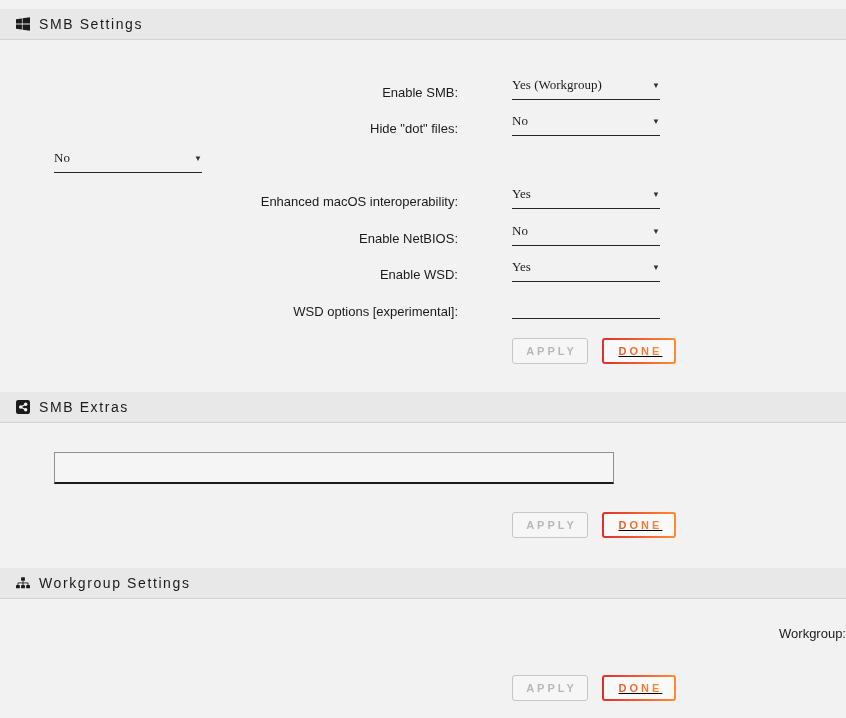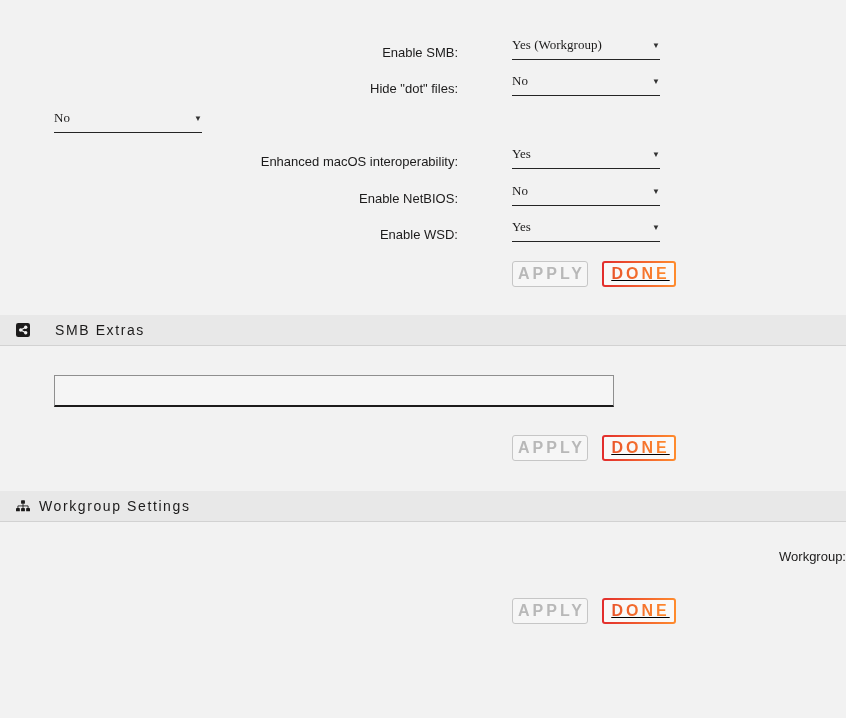--- a/index.html
+++ b/index.html
@@ -12,21 +12,21 @@
   }
   .section-header {
     height: 31px;
     background: #e8e8e8;
     border-bottom: 1px solid #d2d2d2;
     display: flex;
     align-items: center;
     padding-left: 16px;
   }
   .sec-1 .section-header { margin-top: 9px; }
-  .sec-2 .section-header { margin-top: 28px; gap: 16px; }
+  .sec-2 .section-header { margin-top: 28px; }
   .sec-3 .section-header { margin-top: 30px; }
   .hicon { width: 14px; height: 14px; margin-right: 9px; display: inline-flex; }
   .hicon svg { width: 14px; height: 14px; }
   .htitle { font-size: 14px; letter-spacing: 1.6px; color: #1c1b1b; }
 
   .sec-1 .section-body { padding-top: 23px; }
   .form-row { display: flex; align-items: flex-end; height: 36.5px; }
   .flabel {
     flex: 0 0 458px;
     text-align: right;
@@ -69,21 +69,21 @@
   }
   .wk-row { height: 30px; margin-top: 27px; flex-direction: column; }
 
   .btn-row { margin-left: 512px; display: flex; gap: 14px; }
   .sec-1 .btn-row { margin-top: 19px; }
   .sec-2 .btn-row { margin-top: 28px; }
   .sec-3 .btn-row { margin-top: 19px; }
   .btn {
     height: 26px;
     font-family: "Liberation Sans", "DejaVu Sans", sans-serif;
-    font-size: 16px;
+    font-size: 11px;
     font-weight: bold;
     letter-spacing: 3px;
     text-indent: 3px;
     border-radius: 3px;
     display: inline-flex;
     align-items: center;
     justify-content: center;
     cursor: pointer;
   }
   .btn-apply {
@@ -106,20 +106,33 @@
     background-clip: text;
     color: transparent;
   }
 </style>
 </head>
 <body>
 
 <div>
 
   <section class="section sec-1">
+    <header class="section-header">
+      <span class="hicon">
+        <svg viewBox="0 0 14 14">
+            <g fill="#1c1b1b">
+          <path d="M0 2.2 L5.9 1.4 V6.6 H0 Z"></path>
+          <path d="M6.6 1.3 L14 0.3 V6.6 H6.6 Z"></path>
+          <path d="M0 7.4 H5.9 V12.6 L0 11.8 Z"></path>
+          <path d="M6.6 7.4 H14 V13.7 L6.6 12.7 Z"></path>
+        </g>
+          </svg>
+      </span>
+      <span class="htitle">SMB Settings</span>
+    </header>
     <div class="section-body">
 
       <div class="form-row">
         <label class="flabel">Enable SMB:</label>
         <div class="field uselect">
           <span>Yes (Workgroup)</span>
           <span class="caret">▼</span>
         </div>
       </div>
 
@@ -155,20 +168,24 @@
       </div>
 
       <div class="form-row">
         <label class="flabel">Enable WSD:</label>
         <div class="field uselect">
           <span>Yes</span>
           <span class="caret">▼</span>
         </div>
       </div>
 
+      <div class="form-row">
+        <label class="flabel">WSD options [experimental]:</label>
+        <input class="field uinput" value="" style="">
+      </div>
 
       <div class="btn-row">
         <button class="btn btn-apply">APPLY</button>
         <button class="btn btn-done">
           <span class="done-label">DONE</span>
         </button>
       </div>
     </div>
   </section>
 

